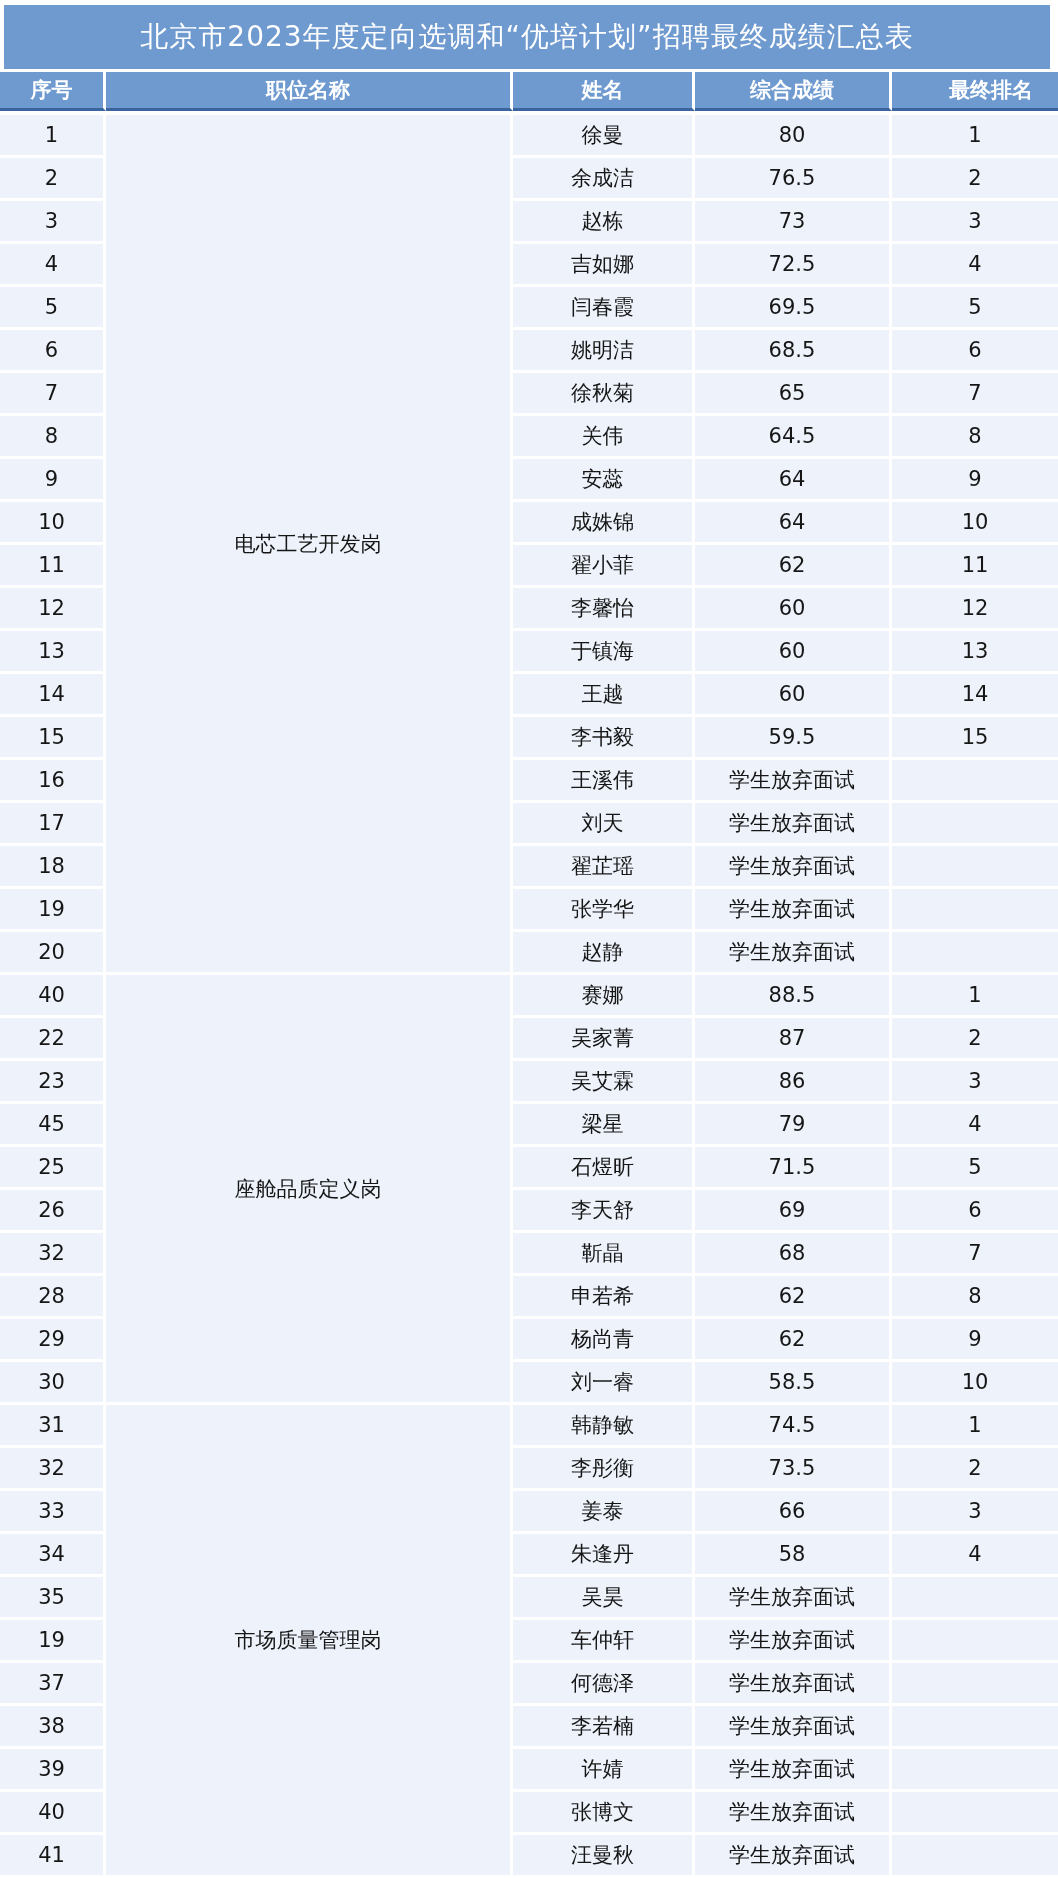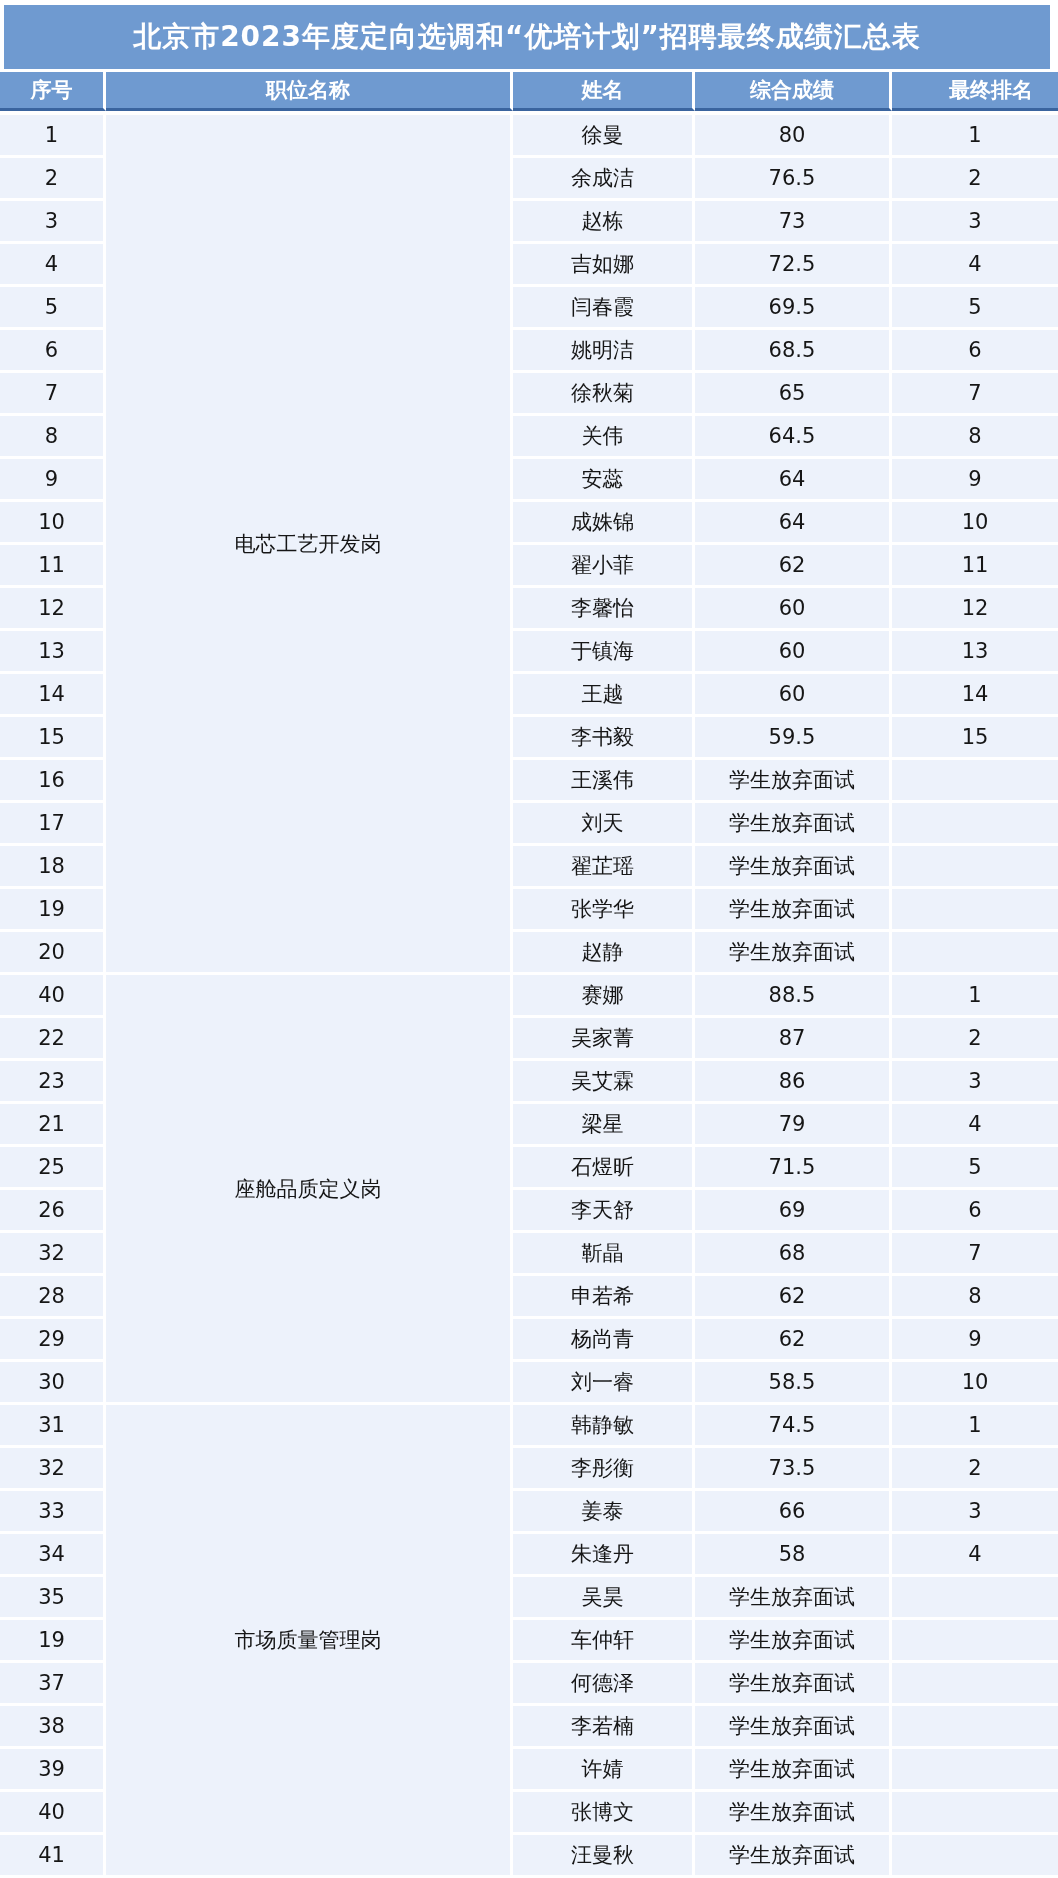--- a/index.html
+++ b/index.html
@@ -12,21 +12,21 @@
     width: 1058px;
     height: 1878px;
     overflow: hidden;
   }
   .title-bar {
     margin: 5px 8px 3px 4px;
     height: 64px;
     background: #6f9ad0;
     color: #ffffff;
     font-size: 28px;
-    font-weight: bold;
+    font-weight: normal;
     letter-spacing: 1px;
     display: flex;
     align-items: center;
     justify-content: center;
     white-space: nowrap;
   }
   table.score-table {
     width: 1058px;
     table-layout: fixed;
     border-collapse: separate;
@@ -218,21 +218,21 @@
         <td>87</td>
         <td>2</td>
       </tr>
       <tr>
         <td>23</td>
         <td>吴艾霖</td>
         <td>86</td>
         <td>3</td>
       </tr>
       <tr>
-        <td>21</td>
+        <td>45</td>
         <td>梁星</td>
         <td>79</td>
         <td>4</td>
       </tr>
       <tr>
         <td>25</td>
         <td>石煜昕</td>
         <td>71.5</td>
         <td>5</td>
       </tr>

